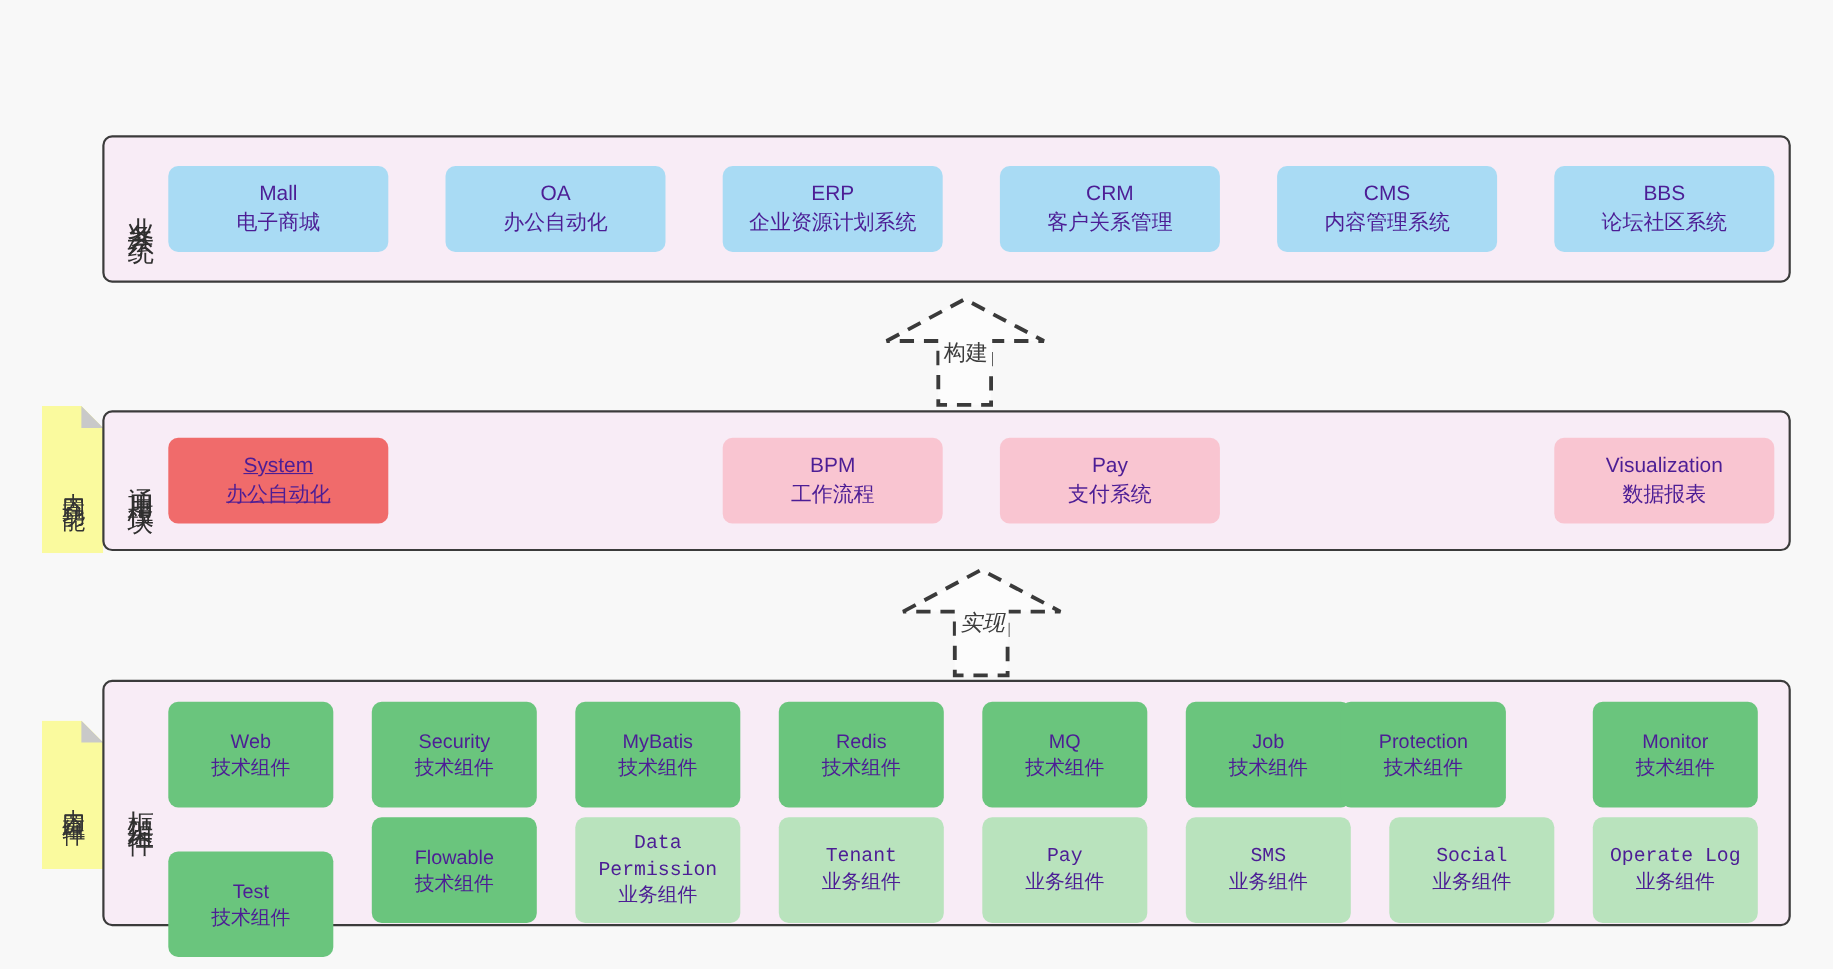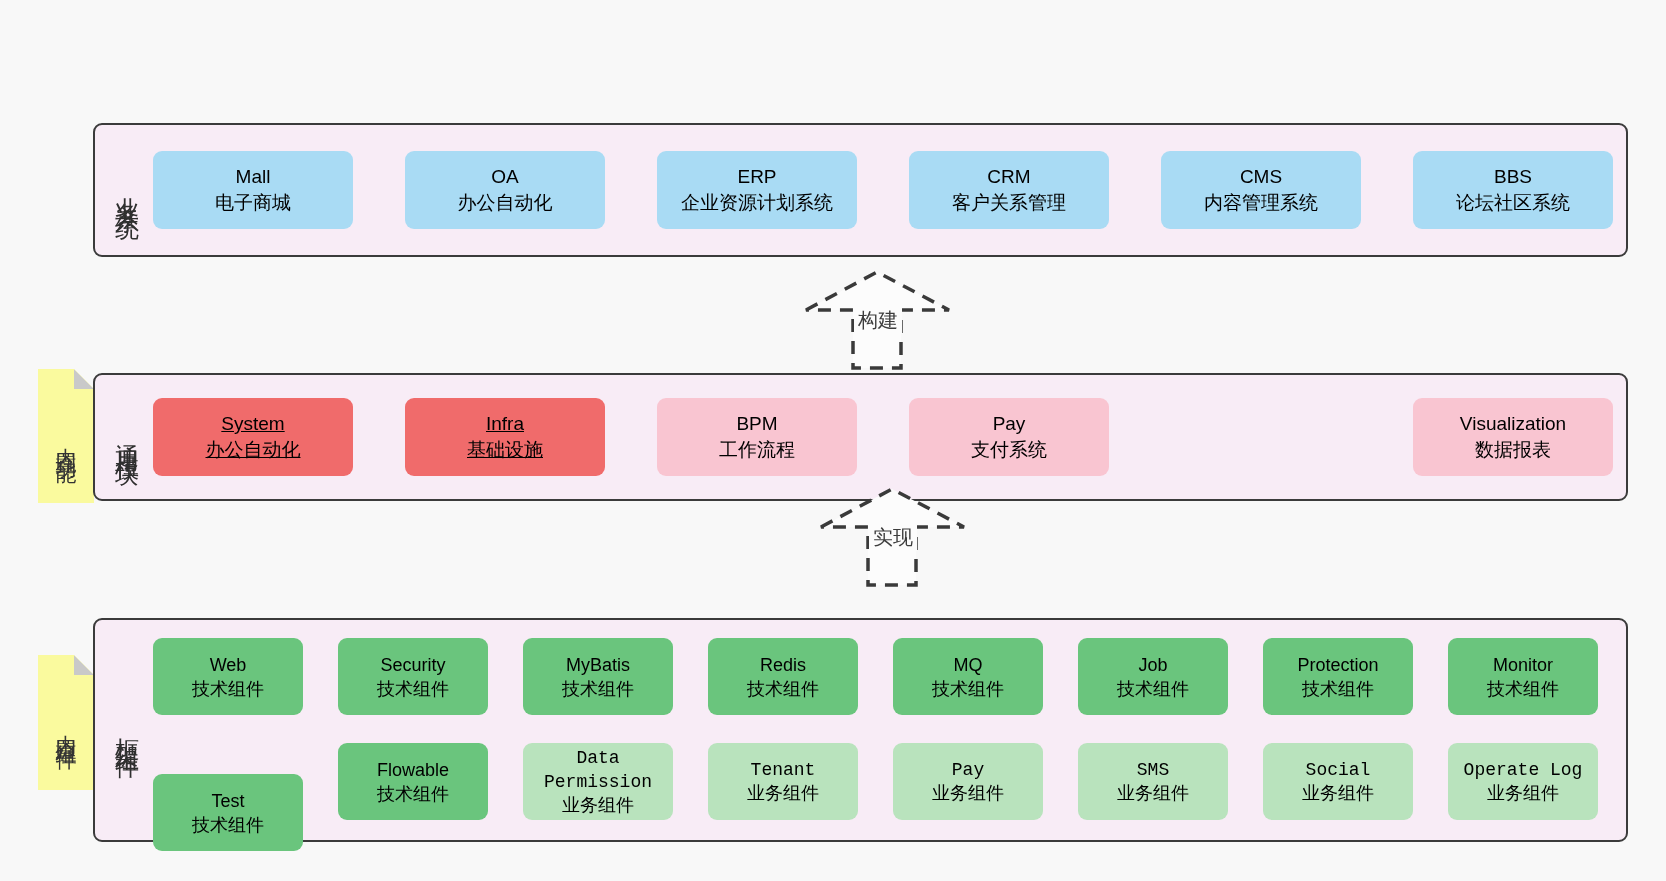--- a/index.html
+++ b/index.html
@@ -12,43 +12,43 @@
   #layer-modules   {top:373px;height:128px;}
   #layer-components{top:618px;height:224px;}
 
   .vlabel{position:absolute;left:16px;top:50%;transform:translateY(-50%);
           writing-mode:vertical-rl;text-orientation:upright;
           font-size:24px;letter-spacing:6px;color:#2f2f2f;white-space:nowrap;}
 
   
   .box{position:absolute;box-sizing:border-box;border-radius:9px;
        display:flex;flex-direction:column;align-items:center;justify-content:center;
-       text-align:center;color:#000000;padding:2px 6px;}
+       text-align:center;color:#4c1d95;padding:2px 6px;}
   .box.big{width:200px;height:78px;font-size:19px;line-height:26px;}
-  .box.small{width:150px;height:77px;font-size:18px;line-height:24px;}
+  .box.small{width:150px;height:96px;font-size:18px;line-height:24px;}
   .blue{background:#a9dbf4;}
   .red{background:#f06b6b;text-decoration:underline;}
   .pink{background:#f9c5d1;}
   .green{background:#6ac57d;}
   .lightgreen{background:#b9e3bd;font-family:Liberation Mono, monospace;}
 
   
   .note{position:absolute;left:38px;width:56px;background:#fafa9e;
         clip-path:polygon(0 0,calc(100% - 20px) 0,100% 20px,100% 100%,0 100%);}
   .note::after{content:"";position:absolute;top:0;right:0;width:0;height:0;
         border-top:20px solid transparent;border-left:20px solid #c9c9c9;}
   #note-functions {top:369px;height:134px;}
   #note-components{top:655px;height:135px;}
   .note .vlabel{left:50%;top:54%;transform:translate(-50%,-50%);
         font-size:21px;letter-spacing:5px;color:#333;}
 
   
   .arrow{position:absolute;width:162px;height:110px;}
   #arrow-build{left:797px;top:265px;}
-  #arrow-implement{left:812px;top:482px;}
+  #arrow-implement{left:812px;top:511px;font-style:italic;}
   .arrow svg{display:block;}
   .arrow-label{position:absolute;left:50%;top:42px;transform:translateX(-50%);
         background:#fcfcfc;padding:0 4px;font-size:20px;color:#3d3d3d;white-space:nowrap;}
 </style>
 </head>
 <body>
 
 <div class="stage">
 
   <div class="note" id="note-functions">
@@ -92,24 +92,20 @@
     </svg>
     <div class="arrow-label">构建</div>
   </div>
 
   <div class="layer" id="layer-modules">
     <div class="vlabel">通用模块</div>
     <div class="box big red" style="left:58px;top:23px;">
       <span>System</span>
       <span>办公自动化</span>
     </div>
-    <div class="box big red" style="left:310px;top:23px;">
-      <span>Infra</span>
-      <span>基础设施</span>
-    </div>
     <div class="box big pink" style="left:562px;top:23px;">
       <span>BPM</span>
       <span>工作流程</span>
     </div>
     <div class="box big pink" style="left:814px;top:23px;">
       <span>Pay</span>
       <span>支付系统</span>
     </div>
     <div class="box big pink" style="left:1318px;top:23px;">
       <span>Visualization</span>
@@ -144,21 +140,21 @@
       <span>技术组件</span>
     </div>
     <div class="box small green" style="left:798px;top:18px;">
       <span>MQ</span>
       <span>技术组件</span>
     </div>
     <div class="box small green" style="left:983px;top:18px;">
       <span>Job</span>
       <span>技术组件</span>
     </div>
-    <div class="box small green" style="left:1168px;top:18px;">
+    <div class="box small green" style="left:1124px;top:18px;">
       <span>Protection</span>
       <span>技术组件</span>
     </div>
     <div class="box small green" style="left:1353px;top:18px;">
       <span>Monitor</span>
       <span>技术组件</span>
     </div>
 
     <div class="box small green" style="left:58px;top:126px;margin-top:28px;">
       <span>Test</span>

